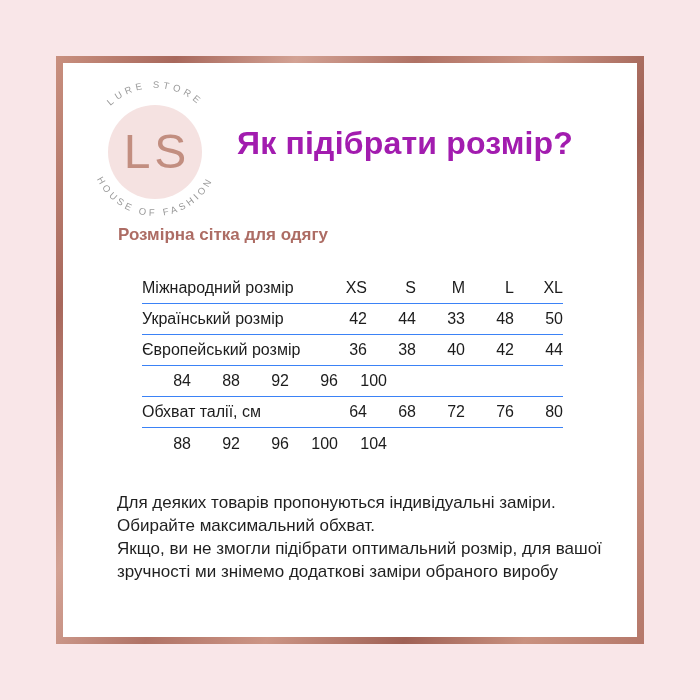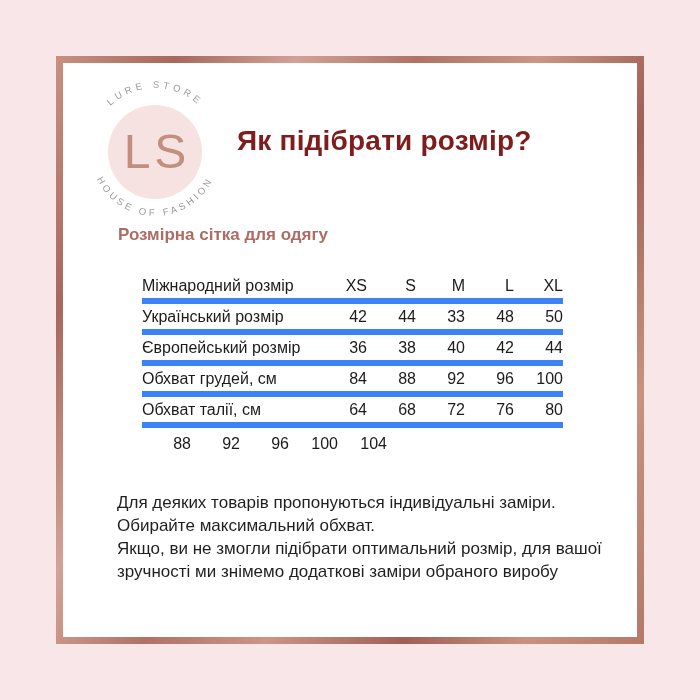--- a/index.html
+++ b/index.html
@@ -21,42 +21,42 @@
   }
   .card {
     position: relative;
     width: 100%; height: 100%;
     background: #ffffff;
   }
   .logo { position: absolute; left: 17px; top: 14px; }
   .title {
     position: absolute;
     left: 174px; top: 62px;
-    font-size: 28px;
+    font-size: 32px;
     font-weight: bold;
-    color: #7f1d1d;
+    color: #a21caf;
     letter-spacing: 0.2px;
   }
   .subtitle {
     position: absolute;
     left: 55px; top: 162px;
     font-size: 17px;
     font-weight: bold;
     color: #ad6c64;
   }
   .sizetable {
     position: absolute;
     left: 79px; top: 210px;
     width: 421px;
   }
   .trow {
     display: flex;
     align-items: center;
     height: 31px;
-    border-bottom: 6px solid #3b82f6;
+    border-bottom: 1px solid #3b82f6;
     font-size: 16px;
     color: #1c1c1c;
   }
   .trow:last-child { border-bottom: none; }
   .tlabel { width: 176px; }
   .tcell { width: 49px; text-align: right; }
   .notes {
     position: absolute;
     left: 54px; top: 428px;
     width: 495px;
@@ -110,21 +110,20 @@
       </div>
       <div class="trow">
         <div class="tlabel">Європейський розмір</div>
         <div class="tcell">36</div>
         <div class="tcell">38</div>
         <div class="tcell">40</div>
         <div class="tcell">42</div>
         <div class="tcell">44</div>
       </div>
       <div class="trow">
-        <div class="tlabel">Обхват грудей, см</div>
         <div class="tcell">84</div>
         <div class="tcell">88</div>
         <div class="tcell">92</div>
         <div class="tcell">96</div>
         <div class="tcell">100</div>
       </div>
       <div class="trow">
         <div class="tlabel">Обхват талії, см</div>
         <div class="tcell">64</div>
         <div class="tcell">68</div>

